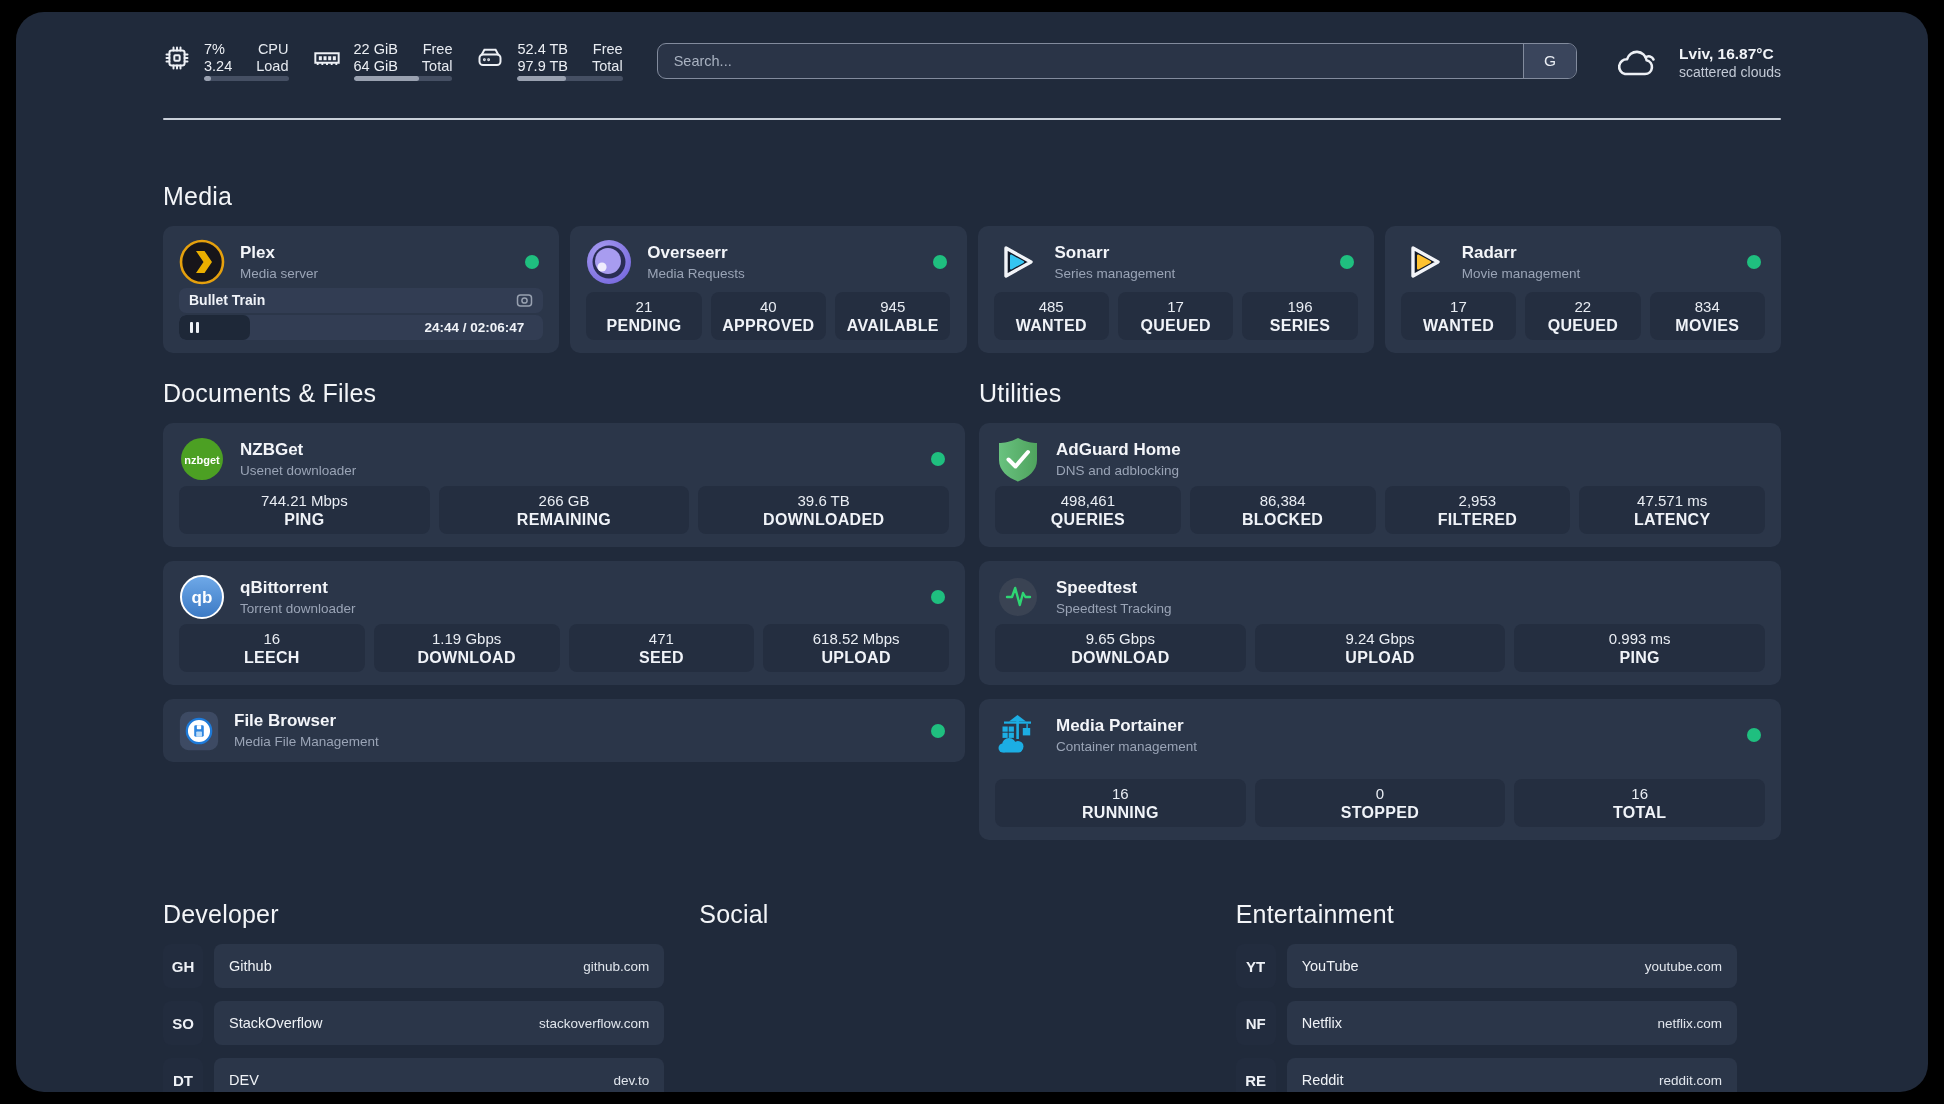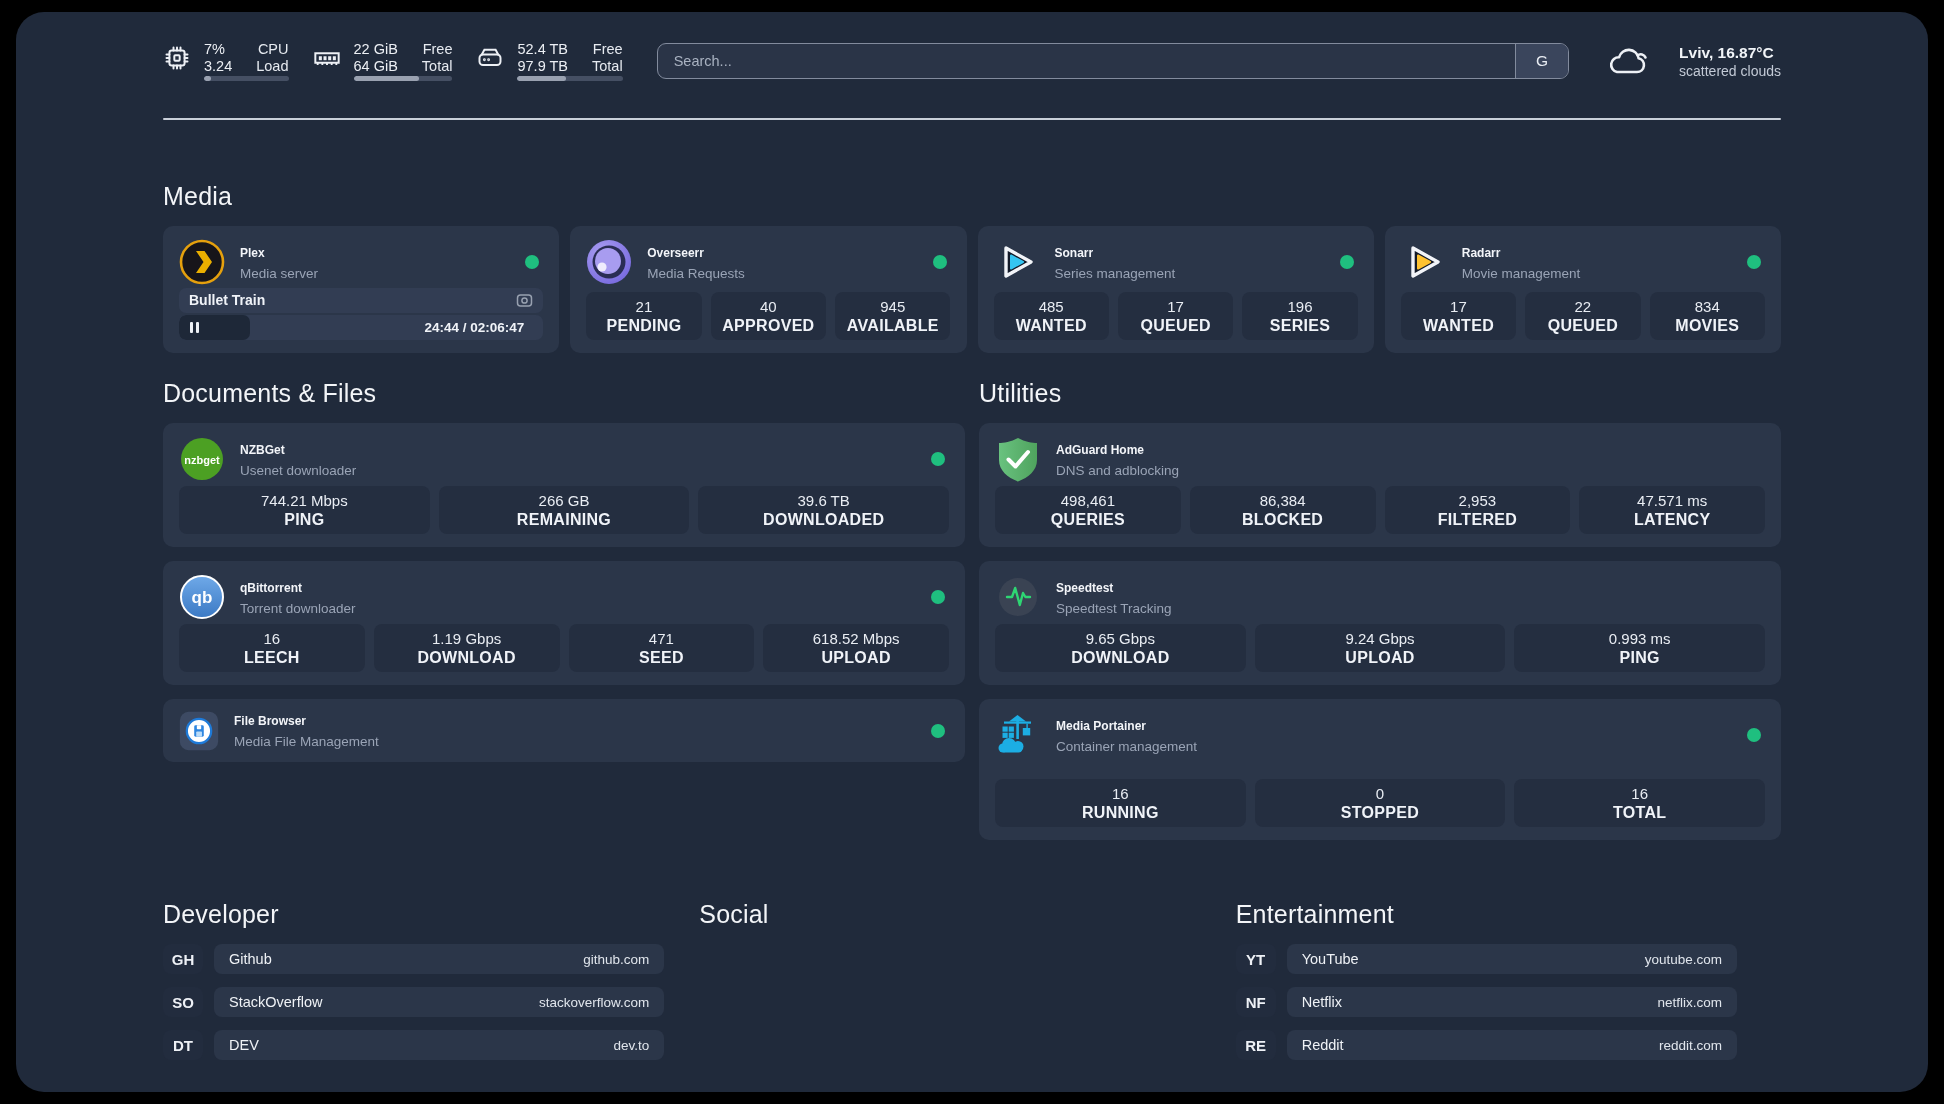--- a/index.html
+++ b/index.html
@@ -28,21 +28,21 @@
   .search{flex:1;margin:2px 36px 0 34px;height:36px;position:relative;
     border:1px solid #828B9D;border-radius:9px;background:#2A3447;box-sizing:border-box;display:flex;align-items:center;}
   .search input{
     flex:1;background:transparent;border:0;outline:none;color:#E8ECF2;
     font-size:14.5px;padding:0 60px 0 16px;font-family:inherit;height:100%;
   }
   .search input::placeholder{color:#A9B2C1;}
   .gbtn{position:absolute;top:0;right:0;bottom:0;width:52px;background:#3A455C;
     border-left:1px solid #828B9D;border-radius:0 8px 8px 0;display:grid;place-items:center;
     font-size:15.5px;color:#E9EDF3;cursor:pointer;}
-  .weather{display:flex;gap:28px;margin-top:2px;}
+  .weather{display:flex;align-items:center;gap:20px;margin-top:2px;}
   .weather svg{width:46px;height:34px;}
   .wline1{font-size:15.5px;font-weight:600;color:#F1F4F8;line-height:19px;}
   .wline2{font-size:14px;color:#C3CAD6;line-height:18px;}
 
   .divider{height:2px;background:#C9CFD9;border-radius:1px;margin:37px 147px 0;}
 
   
   .sec-title{font-size:25px;font-weight:500;color:#F3F5F8;letter-spacing:.2px;}
   .media-sec{margin-top:62px;}
   .grid4{margin-top:15px;display:grid;grid-template-columns:repeat(4,1fr);gap:11px;}
@@ -50,21 +50,21 @@
   .card{background:#2B3649;border-radius:10px;padding:13px 16px;box-sizing:border-box;
     display:flex;flex-direction:column;justify-content:space-between;}
   .card.h127{height:127px;}
   .card.h124{height:124px;}
   .card.h121{height:141px;}
   .card.h63{height:63px;justify-content:center;}
   .card-head{display:flex;align-items:center;gap:15px;}
   .app-icon{width:46px;height:46px;flex:none;display:block;}
   .app-icon svg{width:100%;height:100%;display:block;}
   .app-icon.small{width:40px;height:40px;}
-  .titles .t{font-size:12px;font-weight:600;color:#F3F5F9;line-height:20px;}
+  .titles .t{font-size:17px;font-weight:600;color:#F3F5F9;line-height:20px;}
   .titles .s{font-size:13.5px;color:#9AA4B6;margin-top:3px;line-height:16px;}
   .dot{width:14px;height:14px;border-radius:50%;background:#1FBF7F;margin-left:auto;margin-right:4px;flex:none;}
 
   .stats{display:grid;grid-auto-flow:column;grid-auto-columns:1fr;gap:9px;}
   .tile{background:#242E40;border-radius:8px;text-align:center;padding:6px 4px 7px;}
   .tile .v{font-size:15px;color:#E9EDF3;line-height:18px;}
   .tile .l{font-size:16px;font-weight:700;color:#F0F3F8;margin-top:2px;letter-spacing:.3px;line-height:15px;}
 
   
   .mini{height:25px;background:#323D53;border-radius:7px;display:flex;align-items:center;
@@ -77,21 +77,21 @@
   .pause i{display:block;width:3px;height:11px;background:#EDF0F5;border-radius:1px;}
   .ptime{position:absolute;right:19px;top:0;bottom:0;display:flex;align-items:center;
     font-size:13.5px;font-weight:700;color:#F0F3F8;}
 
   .two-col{margin-top:26px;display:grid;grid-template-columns:1fr 1fr;column-gap:14px;}
   .col-stack{margin-top:15px;display:flex;flex-direction:column;gap:14px;}
 
   
   .links-sec{margin-top:60px;display:grid;grid-template-columns:repeat(3,1fr);column-gap:47px;padding-right:44px;gap:35px;}
   .link-rows{margin-top:15px;display:flex;flex-direction:column;gap:13px;}
-  .lrow{display:flex;gap:11px;height:30px;cursor:pointer;}
+  .lrow{display:flex;gap:11px;height:44px;cursor:pointer;}
   .abbr{width:40px;flex:none;background:#222C3E;border-radius:8px;display:grid;place-items:center;
     font-weight:700;font-size:15px;color:#EEF1F6;}
   .lbar{flex:1;background:#2B3649;border-radius:8px;display:flex;align-items:center;padding:0 15px;}
   .lname{font-size:14.5px;color:#EFF2F6;}
   .lurl{margin-left:auto;font-size:13.5px;color:#E0E5EC;}
 </style>
 </head>
 <body>
 
 <div class="dashboard">

